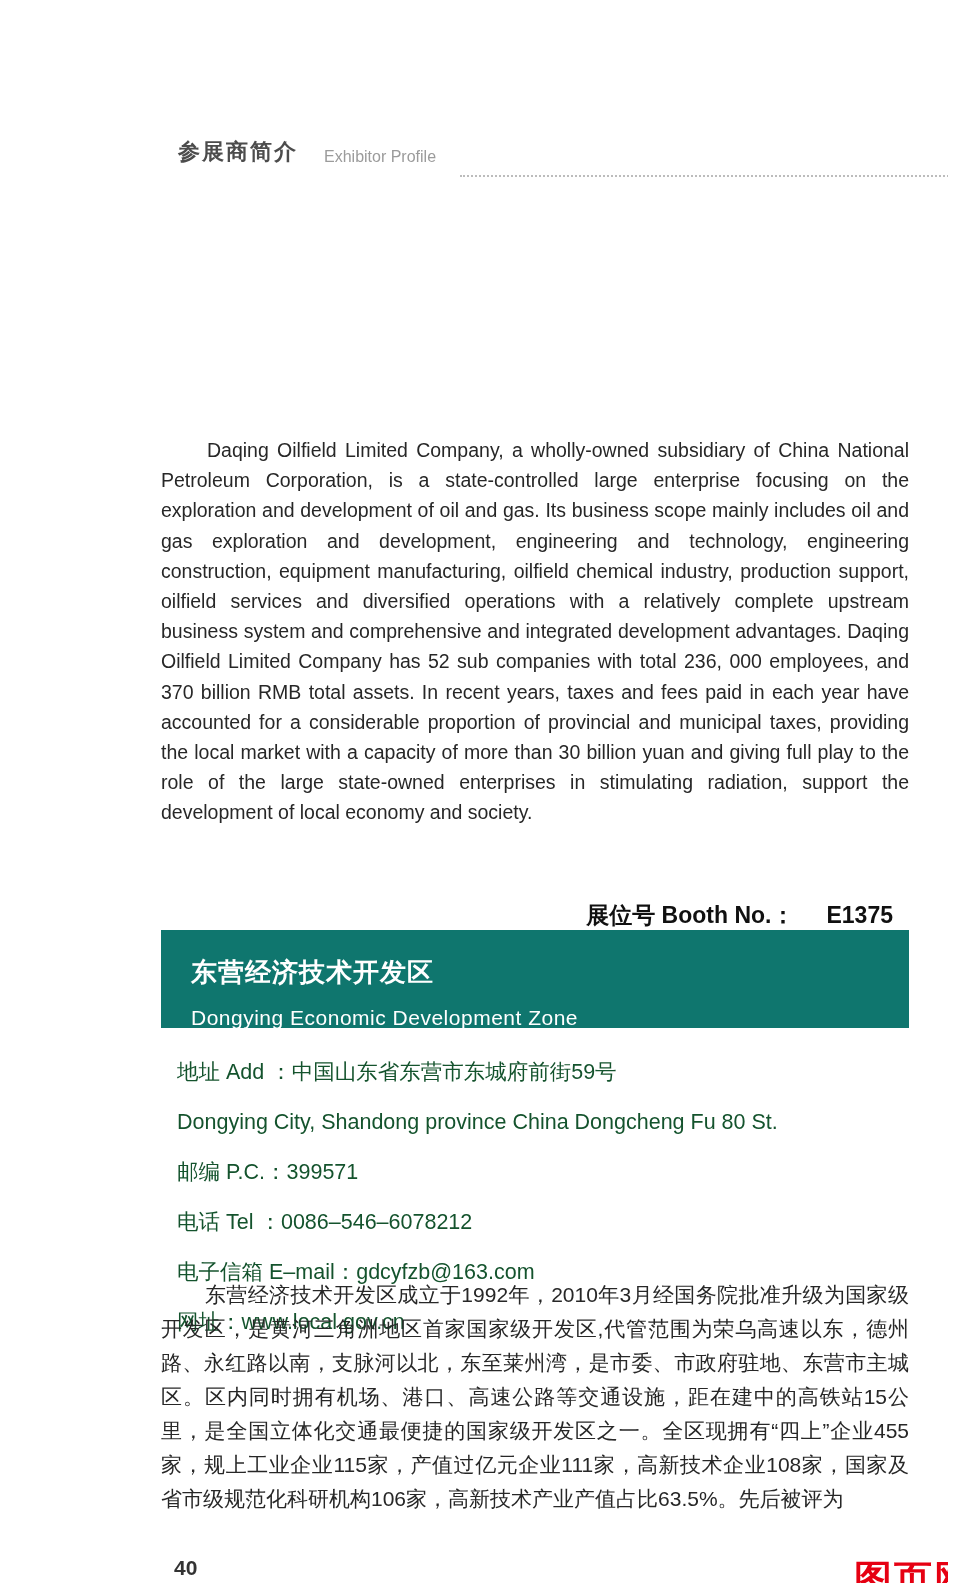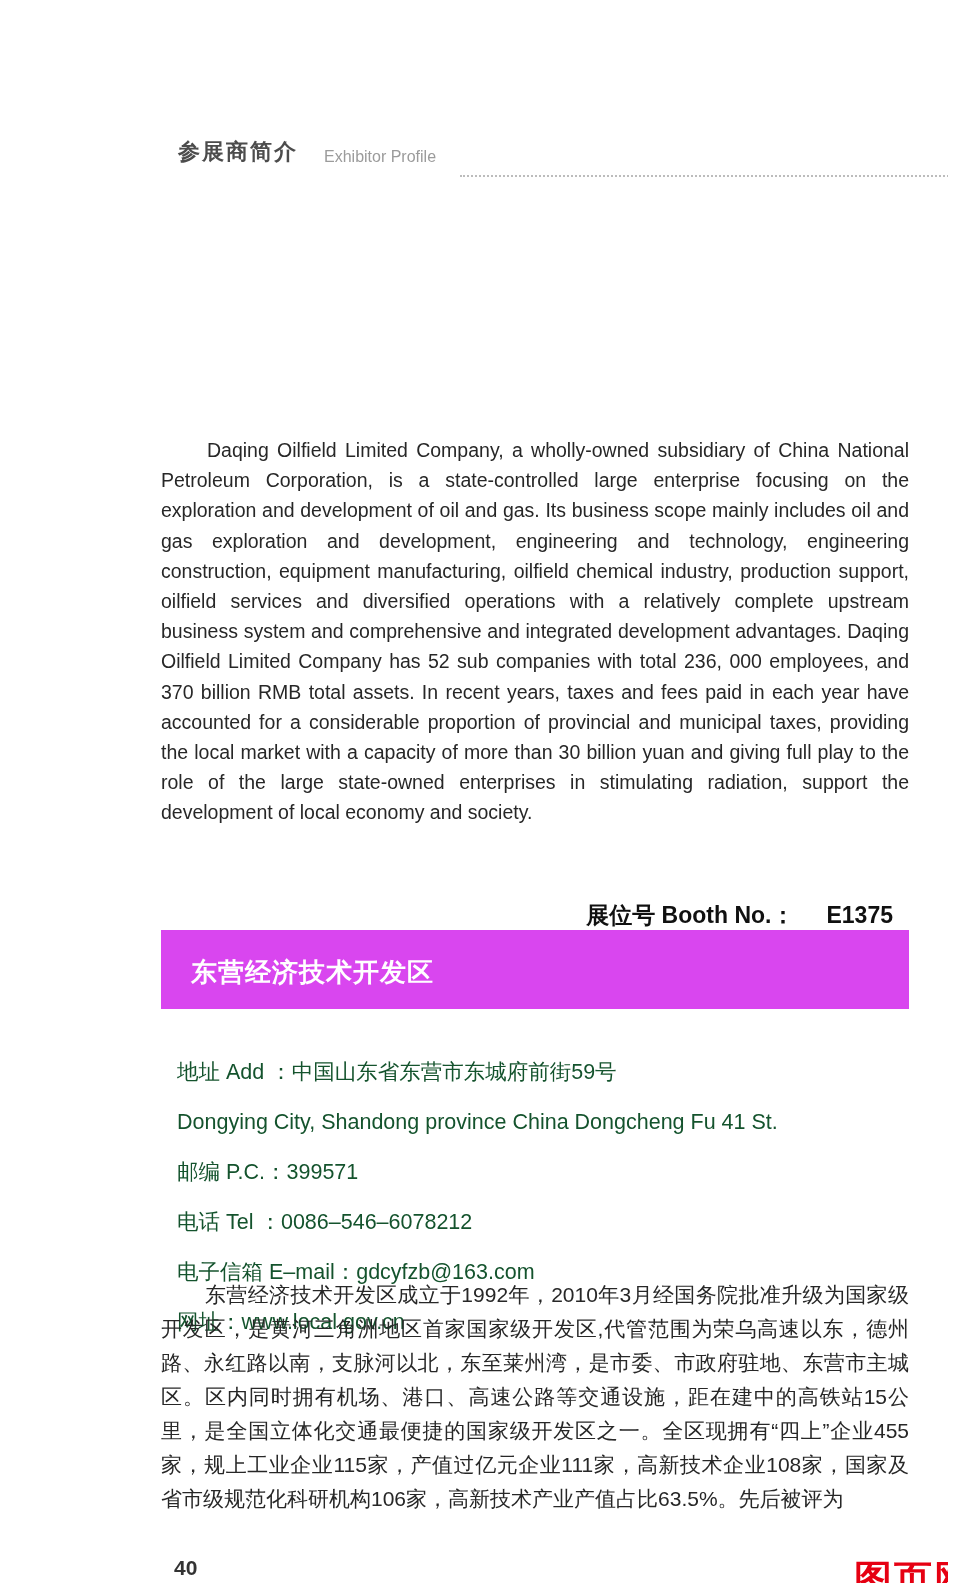--- a/index.html
+++ b/index.html
@@ -63,22 +63,22 @@
   #para-en1 { top:371px; }
   #booth {
     top:836px;
     text-align:right;
     font-size:23px;
     font-weight:bold;
     color:#101010;
   }
   #banner {
     top:866px;
-    height:79px;
-    background:#d946ef;
+    height:98px;
+    background:#0f766e;
     color:#ffffff;
     padding:9px 0 0 14px;
   }
   .banner-zh {
     font-size:26px;
     font-weight:bold;
     letter-spacing:1px;
   }
   .banner-en {
     font-size:21px;
@@ -146,21 +146,21 @@
     <span>展位号 Booth No.：</span><span>E1375</span>
   </div>
 
   <div id="banner" class="content">
     <div class="banner-zh">东营经济技术开发区</div>
     <div class="banner-en">Dongying Economic Development Zone</div>
   </div>
 
   <div id="contact" class="content">
     <div class="contact-line">地址 Add ：中国山东省东营市东城府前街59号</div>
-    <div class="contact-line">Dongying City, Shandong province China Dongcheng Fu 41 St.</div>
+    <div class="contact-line">Dongying City, Shandong province China Dongcheng Fu 80 St.</div>
     <div class="contact-line">邮编 P.C.：399571</div>
     <div class="contact-line">电话 Tel ：0086–546–6078212</div>
     <div class="contact-line">电子信箱 E–mail：gdcyfzb@163.com</div>
     <div class="contact-line">网址：www.local.gov.cn</div>
   </div>
 
   <div id="para-zh2" class="content para indent-zh">东营经济技术开发区成立于1992年，2010年3月经国务院批准升级为国家级开发区，是黄河三角洲地区首家国家级开发区,代管范围为荣乌高速以东，德州路、永红路以南，支脉河以北，东至莱州湾，是市委、市政府驻地、东营市主城区。区内同时拥有机场、港口、高速公路等交通设施，距在建中的高铁站15公里，是全国立体化交通最便捷的国家级开发区之一。全区现拥有“四上”企业455家，规上工业企业115家，产值过亿元企业111家，高新技术企业108家，国家及省市级规范化科研机构106家，高新技术产业产值占比63.5%。先后被评为</div>
 
   <div class="page-num">40</div>
 

